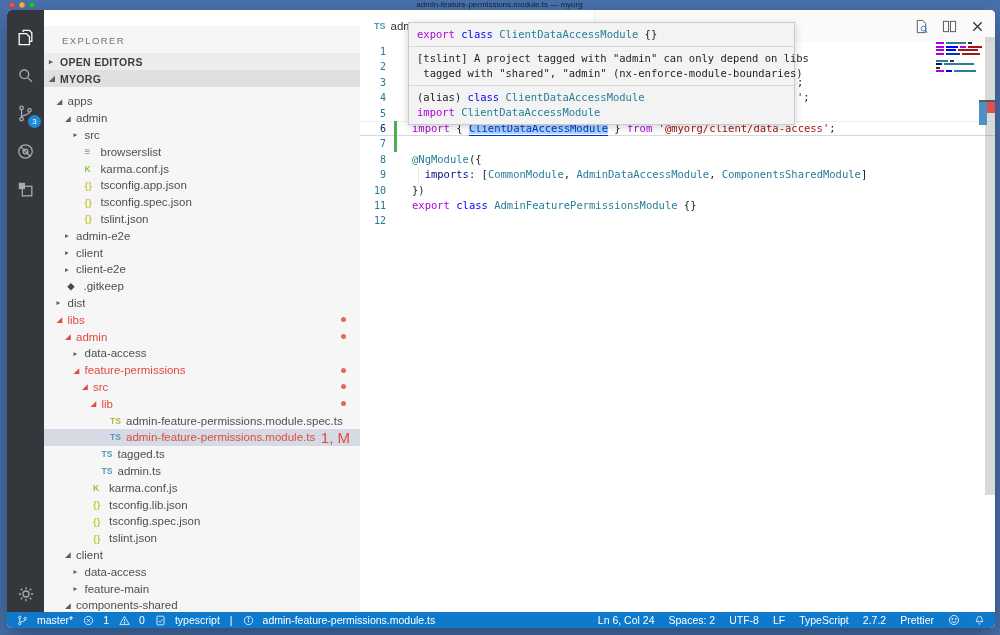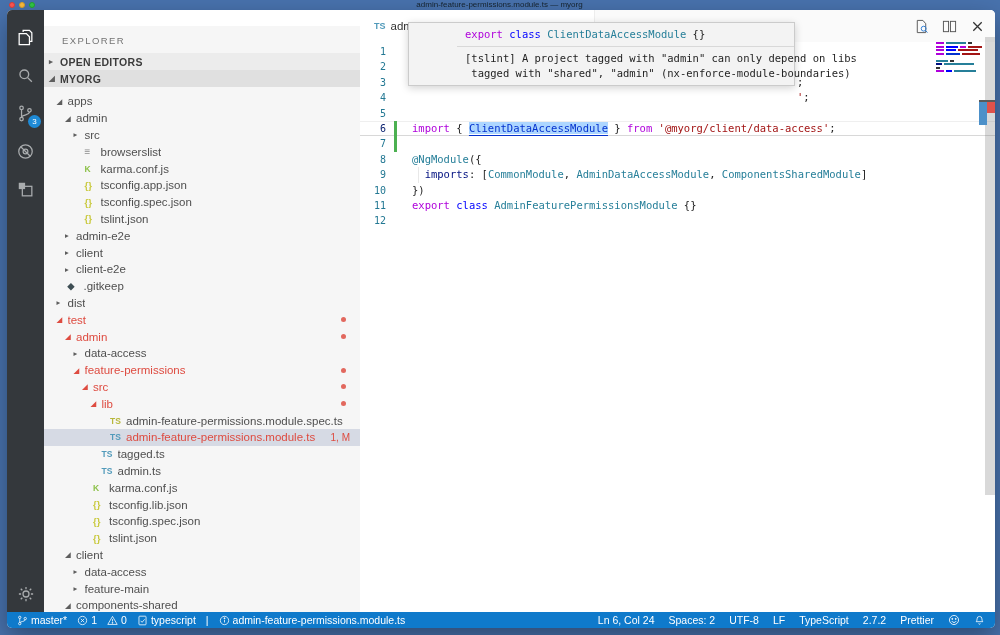--- a/index.html
+++ b/index.html
@@ -46,21 +46,21 @@
   .tree-row.selected { background:#D6DAE4; }
   .tree-row.red .tlabel, .tree-row.red .arrow { color:#DE4B40; }
   .arrow { width:11px; flex:none; font-size:7.5px; color:#5E5E5E; }
   .ficon { width:16px; flex:none; font-weight:bold; font-size:8.5px; }
   .ic-tsb{color:#519ABA} .ic-tsy{color:#B7B73B} .ic-k{color:#8DC149}
   .ic-json{color:#C9C93E;font-size:9.5px} .ic-list{color:#8C8C8C;font-size:10px}
   .ic-git{color:#3E4E54;font-size:9px}
   .tlabel{overflow:hidden;}
   .tspacer{flex:1;}
   .tdot{width:5px;height:5px;border-radius:50%;background:#E2685E;margin-right:14px;flex:none;}
-  .tbadge{color:#DE4B40;font-size:10px;margin-right:10px;flex:none;}
+  .tbadge{color:#DE4B40;font-size:15px;margin-right:10px;flex:none;}
 
   
   .editor { position:absolute; left:353px; top:0; right:0; bottom:16px; background:#fff; }
   .tabbar { position:absolute; top:0; left:0; right:0; height:32px; background:#FAFAFA; }
   .tab { position:absolute; left:0; top:0; height:32px; background:#fff; display:flex;
          align-items:center; gap:5px; padding:0 14px; border-right:1px solid #EDEDED;
          font-size:11.5px; color:#333; cursor:pointer; }
   .tab-ts { color:#519ABA; font-weight:bold; font-size:9px; }
   .editor-actions { position:absolute; right:10px; top:8px; display:flex; gap:12px; z-index:6; }
   .ea-btn { width:16px; height:16px; display:flex; align-items:center; justify-content:center; cursor:pointer; }
@@ -78,38 +78,38 @@
   .tok-kw{color:#AF00DB} .tok-st{color:#0000FF} .tok-ty{color:#267F99}
   .tok-var{color:#001080} .tok-str{color:#A31515} .tok-pl{color:#1E1E1E}
   .tok-sel{color:#0432CE;background:#ADD6FF;text-decoration:underline;text-decoration-color:#0432CE;}
   .squiggle{text-decoration-style:wavy; text-decoration-color:#E45649;
             text-decoration-thickness:1px; text-underline-offset:2.5px;}
 
   
   .hover { position:absolute; left:48px; top:12px; width:387px; z-index:5;
            background:#F3F3F3; border:1px solid #CBCBCB; box-shadow:0 2px 8px rgba(0,0,0,.18);
            font-family:"DejaVu Sans Mono",monospace; font-size:10.5px; color:#1E1E1E; }
-  .hsec { padding:4px 8px;margin-left:48px; }
+  .hsec { padding:4px 8px; }
   .hsec + .hsec { border-top:1px solid #D8D8D8; }
   .hline { line-height:15px; white-space:pre; }
 
   
   .minimap { position:absolute; left:576px; top:32px; width:48px; }
   .mrow { height:2px; margin-bottom:1.5px; display:flex; gap:2px; }
   .mseg { height:2px; flex:none; }
   .scroll-slider { position:absolute; left:625px; top:27px; width:11px; height:458px;
                    background:rgba(110,110,110,.26); cursor:pointer; }
   .ovr-cursor { position:absolute; left:619px; top:90px; width:17px; height:2px; background:#5A5A5A; }
   .ovr-mod { position:absolute; left:619px; top:92px; width:8px; height:23px; background:#4C90C9; }
   .ovr-err { position:absolute; left:627px; top:92px; width:8px; height:11px; background:#E0524B; }
 
   
   .statusbar { position:absolute; left:0; right:0; bottom:0; height:16px; background:#0F7ACB;
                color:#fff; display:flex; align-items:center; font-size:10.5px; padding:0 10px; }
-  .sb-item { display:flex; align-items:center; gap:3px; margin-right:10px; white-space:nowrap; cursor:pointer; }
+  .sb-item { display:flex; align-items:center; gap:9px; margin-right:10px; white-space:nowrap; cursor:pointer; }
   .sb-right { margin-left:auto; display:flex; }
   .sb-right .sb-item { margin-right:0; margin-left:14px; }
   .sb-item svg { display:block; }
 </style>
 </head>
 <body>
 
 <div class="titlebar">
   <div class="tl">
     <span class="tl-close"></span>
@@ -241,21 +241,21 @@
           <span class="tlabel">.gitkeep</span>
           <span class="tspacer"></span>
         </div>
         <div class="tree-row" style="padding-left: 12.5px;">
           <span class="arrow">▸</span>
           <span class="tlabel">dist</span>
           <span class="tspacer"></span>
         </div>
         <div class="tree-row red" style="padding-left: 12.5px;">
           <span class="arrow">◢</span>
-          <span class="tlabel">test</span>
+          <span class="tlabel">libs</span>
           <span class="tspacer"></span>
           <span class="tdot"></span>
         </div>
         <div class="tree-row red" style="padding-left: 21px;">
           <span class="arrow">◢</span>
           <span class="tlabel">admin</span>
           <span class="tspacer"></span>
           <span class="tdot"></span>
         </div>
         <div class="tree-row" style="padding-left: 29.5px;">
@@ -402,20 +402,24 @@
       </div>
 
     <div class="hover" id="hover">
         <div class="hsec">
           <div class="hline"><span class="tok-kw">export</span><span class="tok-pl"> </span><span class="tok-st">class</span><span class="tok-pl"> </span><span class="tok-ty">ClientDataAccessModule</span><span class="tok-pl"> {}</span></div>
         </div>
         <div class="hsec">
           <div class="hline">[tslint] A project tagged with "admin" can only depend on libs</div>
           <div class="hline"> tagged with "shared", "admin" (nx-enforce-module-boundaries)</div>
         </div>
+        <div class="hsec">
+          <div class="hline"><span class="tok-pl">(alias) </span><span class="tok-st">class</span><span class="tok-pl"> </span><span class="tok-ty">ClientDataAccessModule</span></div>
+          <div class="hline"><span class="tok-kw">import</span><span class="tok-pl"> </span><span class="tok-ty">ClientDataAccessModule</span></div>
+        </div>
       </div>
 
     <div class="minimap" id="minimap">
         <div class="mrow">
           <span class="mseg" style="width: 8px; background: rgb(175, 0, 219);"></span>
           <span class="mseg" style="width: 20px; background: rgb(38, 127, 153);"></span>
           <span class="mseg" style="width: 4px; background: rgb(51, 51, 51);"></span>
         </div>
         <div class="mrow">
           <span class="mseg" style="width: 8px; background: rgb(175, 0, 219);"></span>

